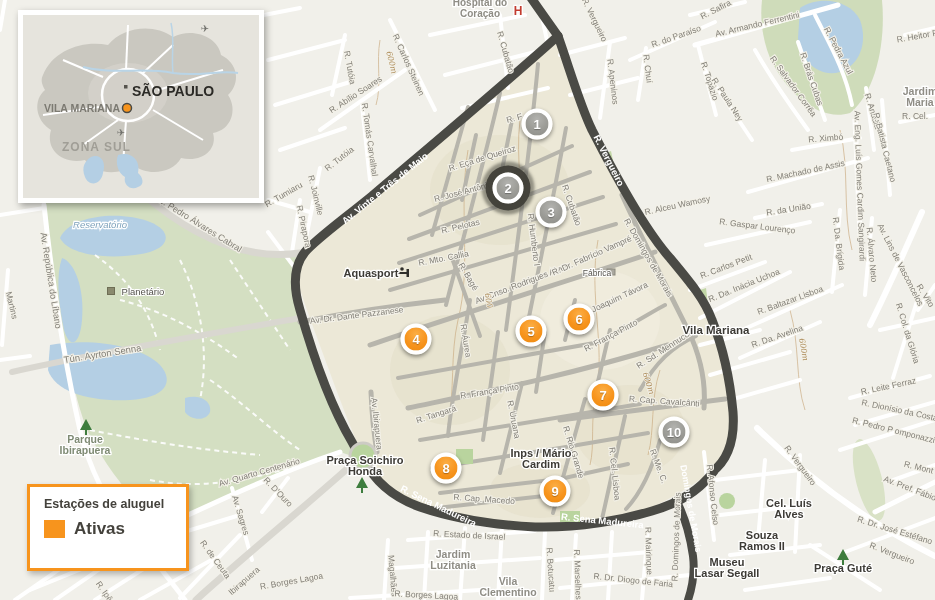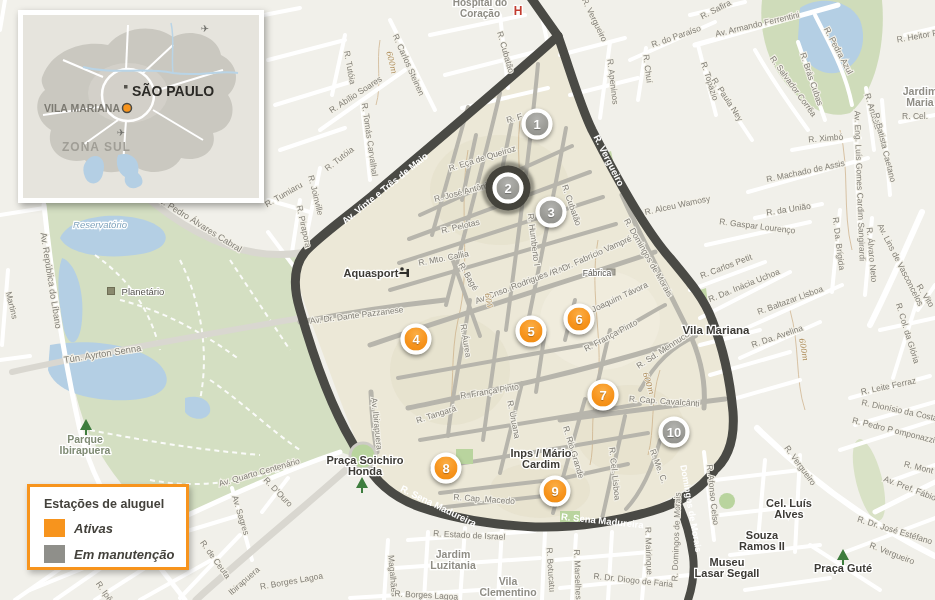--- a/index.html
+++ b/index.html
@@ -18,25 +18,25 @@
   .pl.water{fill:#7FA3BC;font-style:italic;font-weight:400;}
   .pl.red{fill:#C23B2E;}
   
   .inset{position:absolute;left:18px;top:10px;width:236px;height:183px;background:#E6E4DD;
          border:5px solid #fff;box-shadow:2px 3px 7px rgba(0,0,0,.35);}
   .inset-city{font-weight:700;font-size:14px;fill:#2B2A26;}
   .inset-district{font-weight:700;font-size:10.5px;fill:#7C7A72;}
   .inset-zone{font-weight:700;font-size:12px;fill:#A09E96;letter-spacing:1px;}
   
   .legend{position:absolute;left:27px;top:484px;background:#fff;border:3px solid #F7941D;
-          box-shadow:2px 3px 6px rgba(0,0,0,.28);padding:10px 14px 4px;width:128px;}
+          box-shadow:2px 3px 6px rgba(0,0,0,.28);padding:10px 14px 29px;width:128px;}
   .legend-title{font-weight:700;font-size:12.5px;color:#44423C;margin-bottom:2px;}
   .legend-row{display:flex;align-items:center;margin-top:8px;}
   .legend-swatch{width:21px;height:18px;margin-right:9px;flex:0 0 auto;}
-  .legend-label{font-weight:700;font-size:13px;color:#44423C;white-space:nowrap;font-style:italic;}
+  .legend-label{font-weight:700;font-size:17px;color:#44423C;white-space:nowrap;}
   
   #markers{position:absolute;inset:0;pointer-events:none;}
   .marker{position:absolute;width:23px;height:23px;border:4px solid #fff;border-radius:50%;
           display:flex;align-items:center;justify-content:center;color:#fff;
           font-weight:700;font-size:13px;line-height:1;transform:translate(-50%,-50%);
           box-shadow:0 2px 4px rgba(0,0,0,.45);text-shadow:0 1px 1px rgba(0,0,0,.3);
           pointer-events:auto;cursor:pointer;}
   .marker.ativa{background:radial-gradient(circle at 50% 30%,#FBAE45 0%,#F7941D 55%,#EE8A0E 100%);}
   .marker.manutencao{background:radial-gradient(circle at 50% 30%,#B3B3AF 0%,#9B9B96 55%,#8D8D88 100%);}
   .marker.selected{box-shadow:0 0 0 7px rgba(64,63,56,.95),0 0 3px 11px rgba(64,63,56,.5),0 2px 5px rgba(0,0,0,.4);}
@@ -455,19 +455,15 @@
     </svg>
   </div>
 
   
   <div class="legend">
     <div class="legend-title">Estações de aluguel</div>
     <div class="legend-row">
       <span class="legend-swatch" style="background: rgb(247, 148, 29);"></span>
       <span class="legend-label">Ativas</span>
     </div>
-    <div class="legend-row">
-      <span class="legend-swatch" style="background: rgb(143, 143, 138);"></span>
-      <span class="legend-label">Em manutenção</span>
-    </div>
   </div>
 
 </div>
 
 </body></html>

